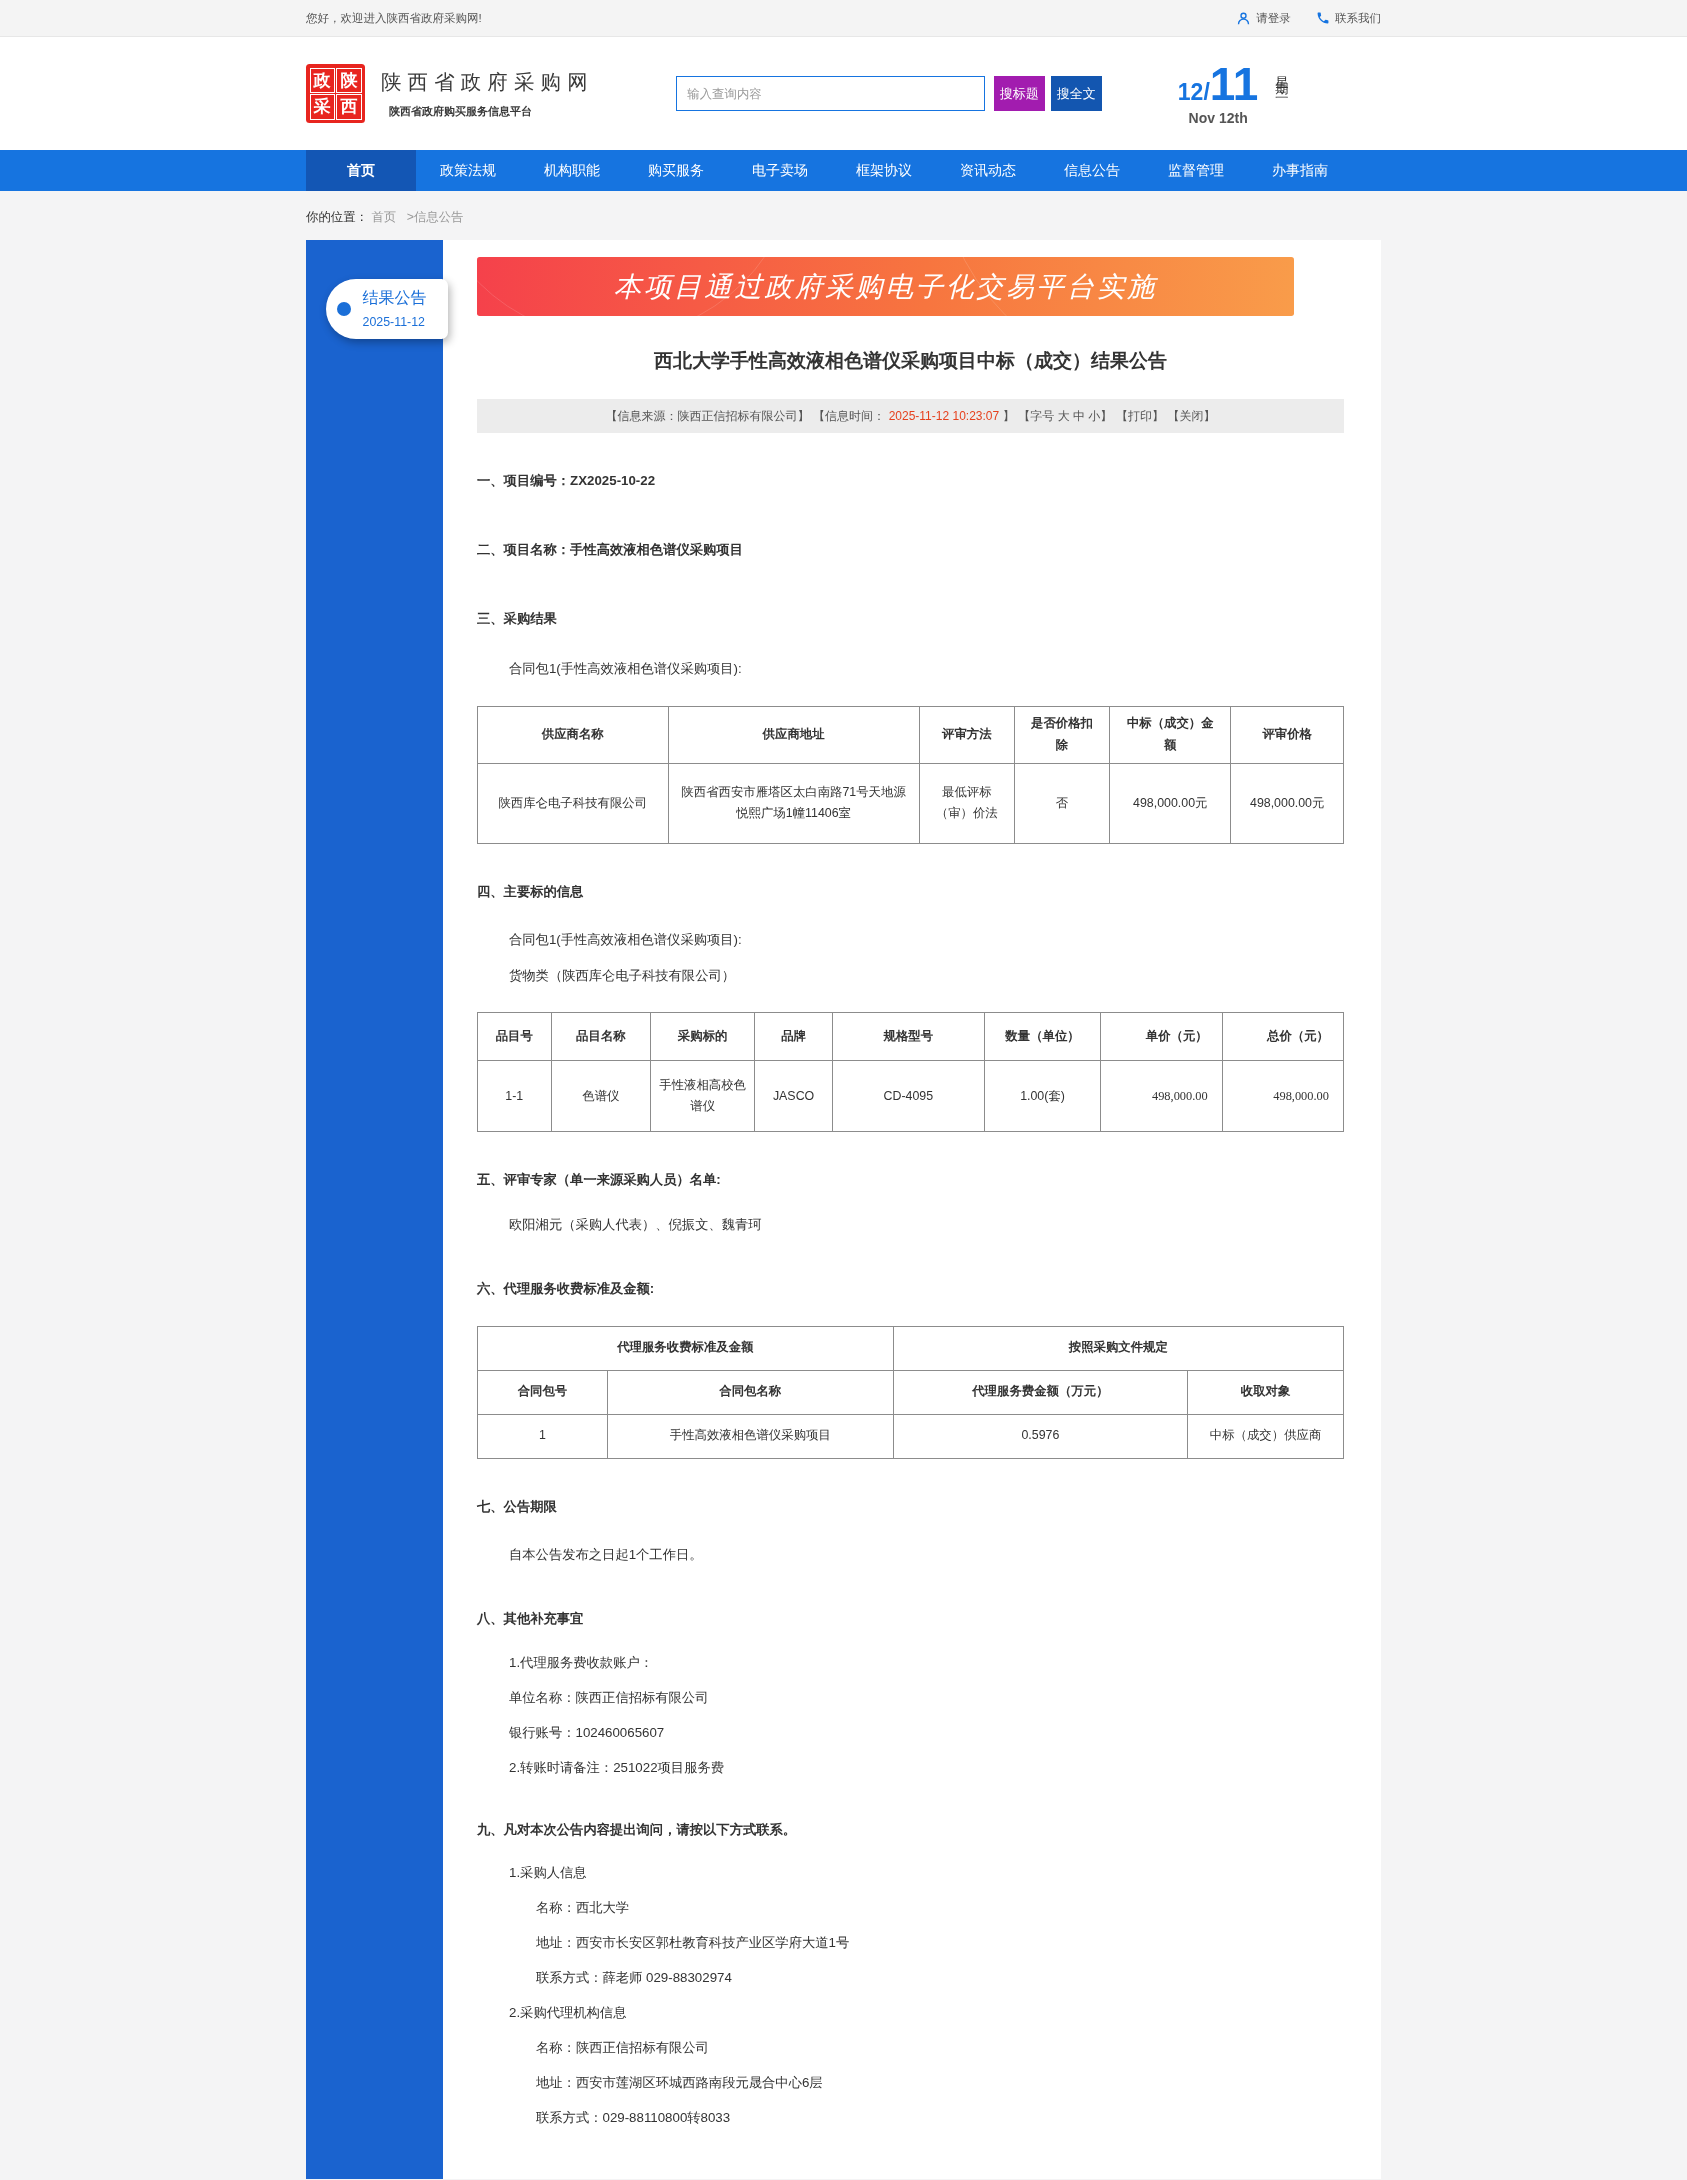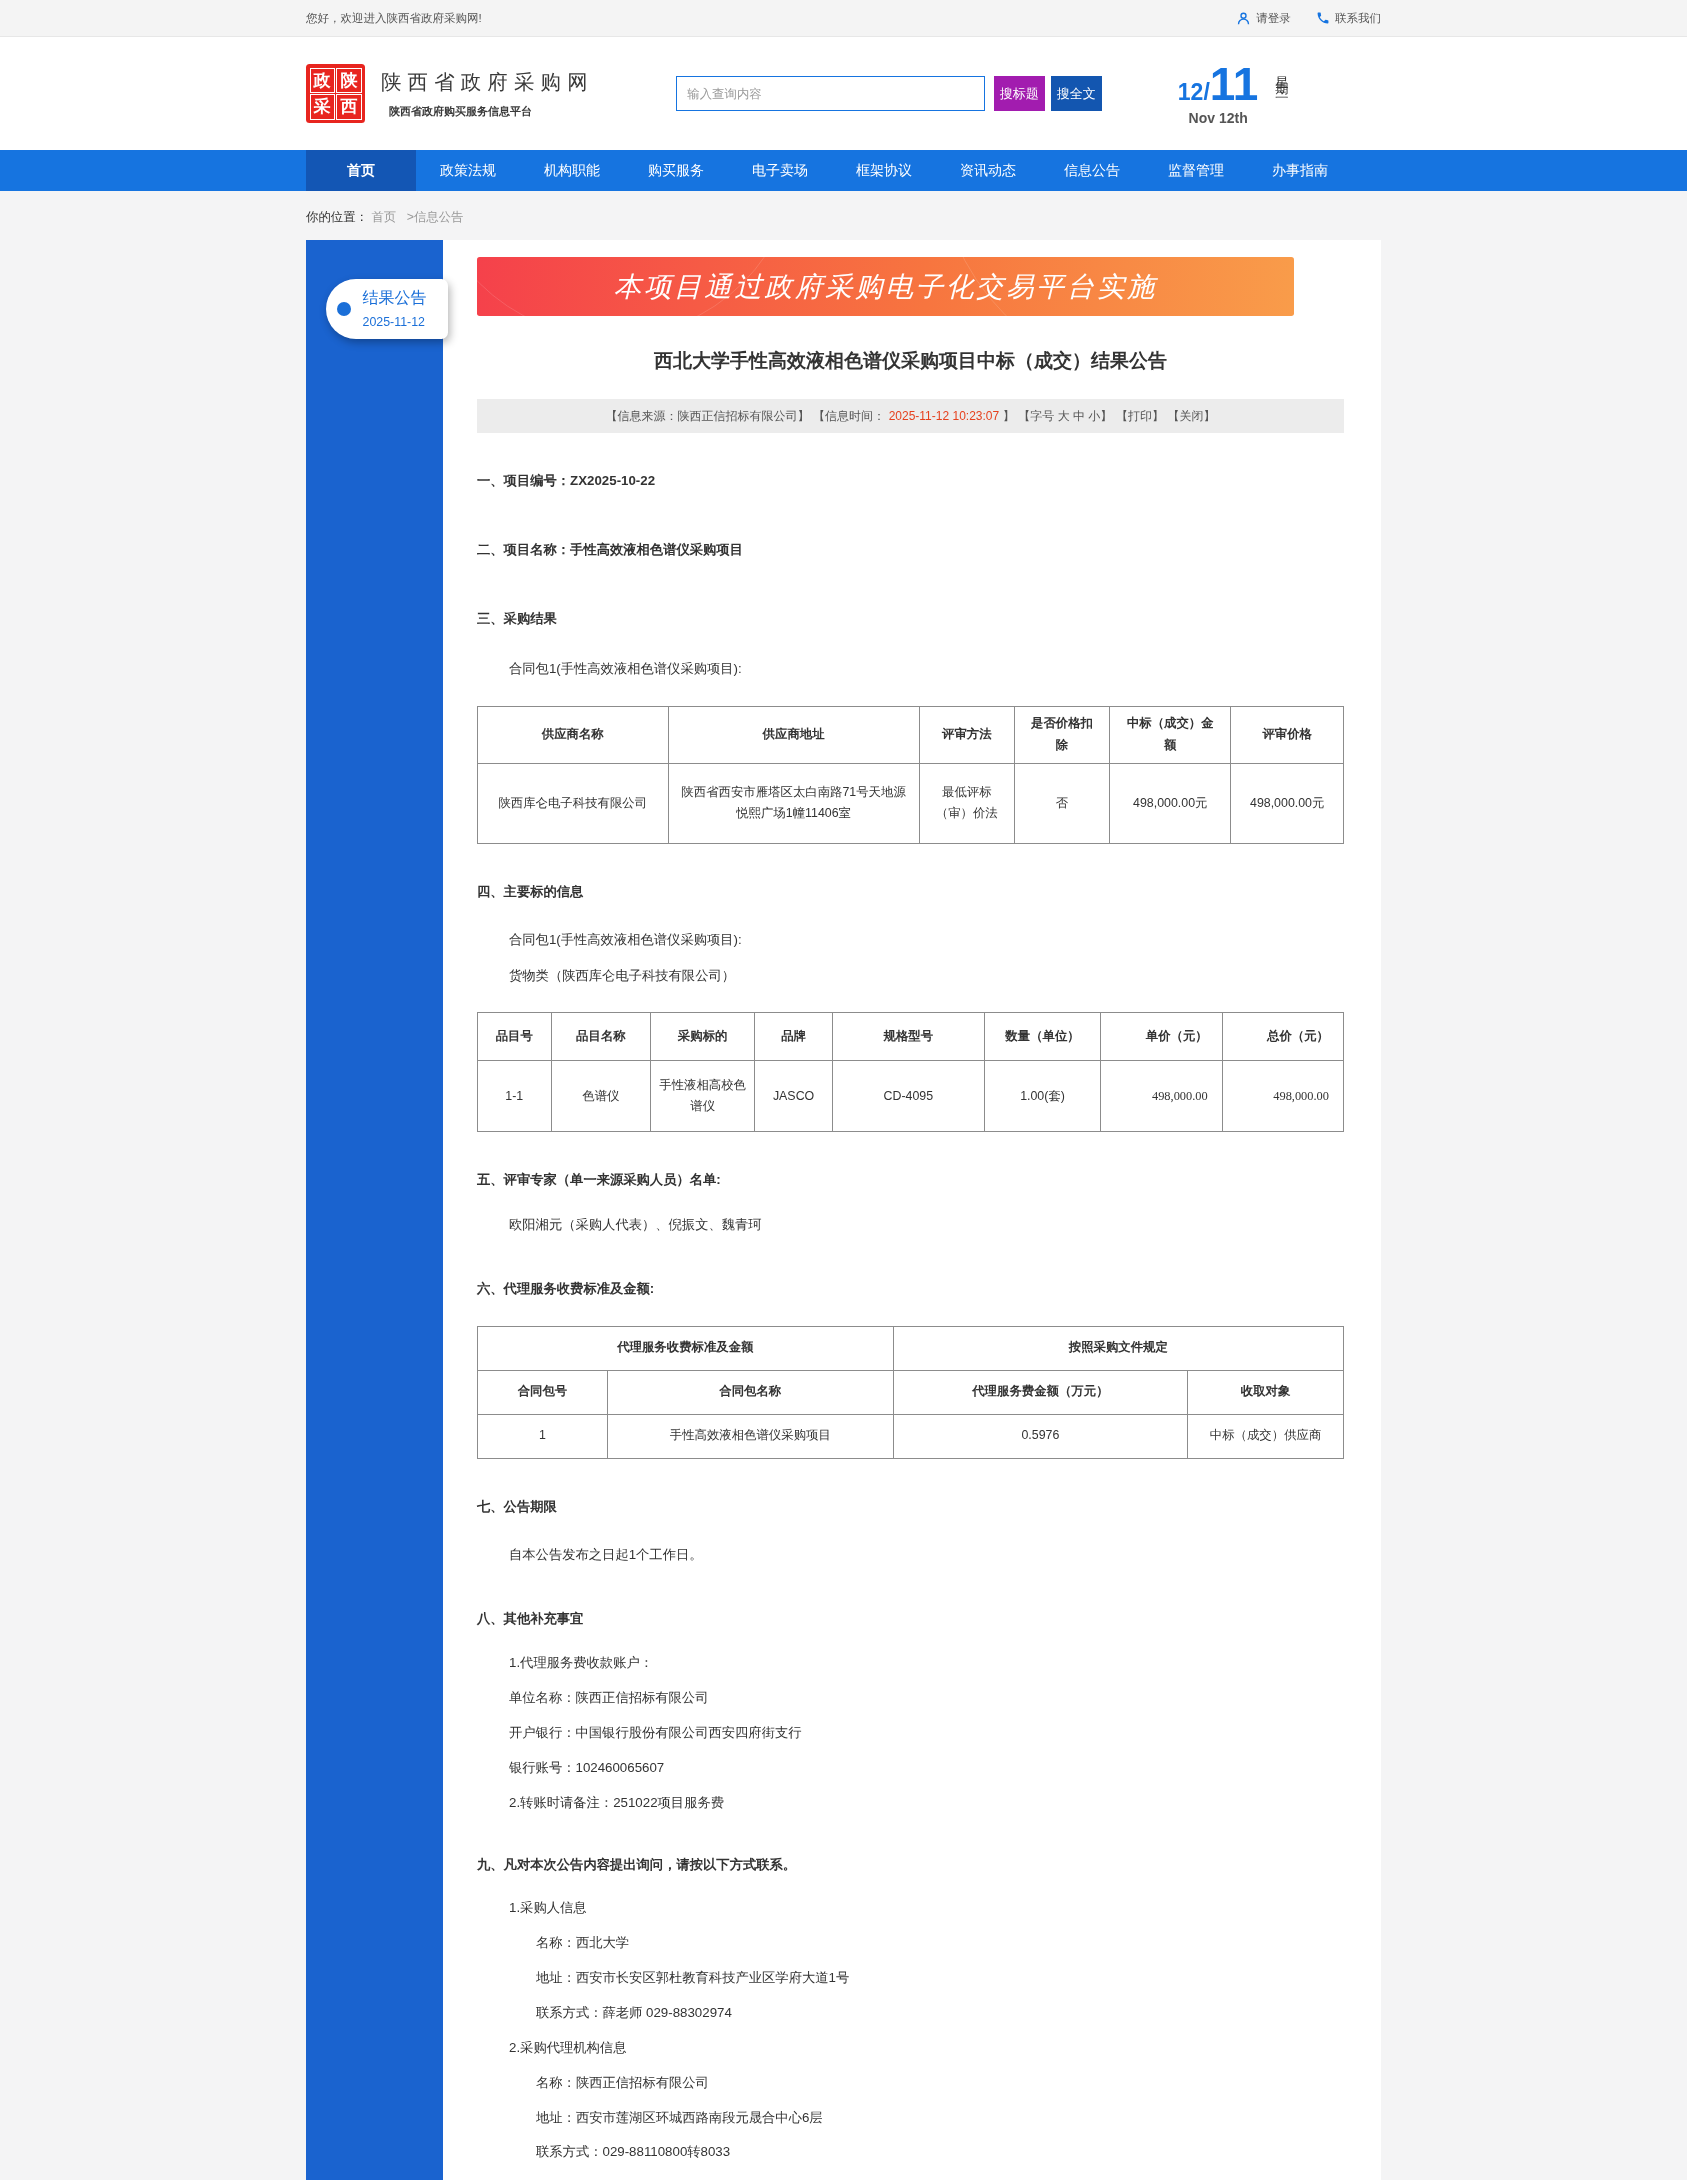--- a/index.html
+++ b/index.html
@@ -310,21 +310,20 @@
         </tr>
       </tbody>
         </table>
 
       <div class="sec">七、公告期限</div>
       <div class="para ind1" style="margin-top:30px;">自本公告发布之日起1个工作日。</div>
 
       <div class="sec" style="margin-top:46px;">八、其他补充事宜</div>
       <div class="para ind1" style="margin-top:26.6px;">1.代理服务费收款账户：</div>
       <div class="line ind1">单位名称：陕西正信招标有限公司</div>
-      <div class="line ind1">开户银行：中国银行股份有限公司西安四府街支行</div>
       <div class="line ind1">银行账号：102460065607</div>
       <div class="line ind1">2.转账时请备注：251022项目服务费</div>
 
       <div class="sec" style="margin-top:44px;">九、凡对本次公告内容提出询问，请按以下方式联系。</div>
       <div class="para ind1" style="margin-top:25px;">1.采购人信息</div>
       <div class="line ind2">名称：西北大学</div>
       <div class="line ind2">地址：西安市长安区郭杜教育科技产业区学府大道1号</div>
       <div class="line ind2">联系方式：薛老师 029-88302974</div>
       <div class="line ind1">2.采购代理机构信息</div>
       <div class="line ind2">名称：陕西正信招标有限公司</div>

